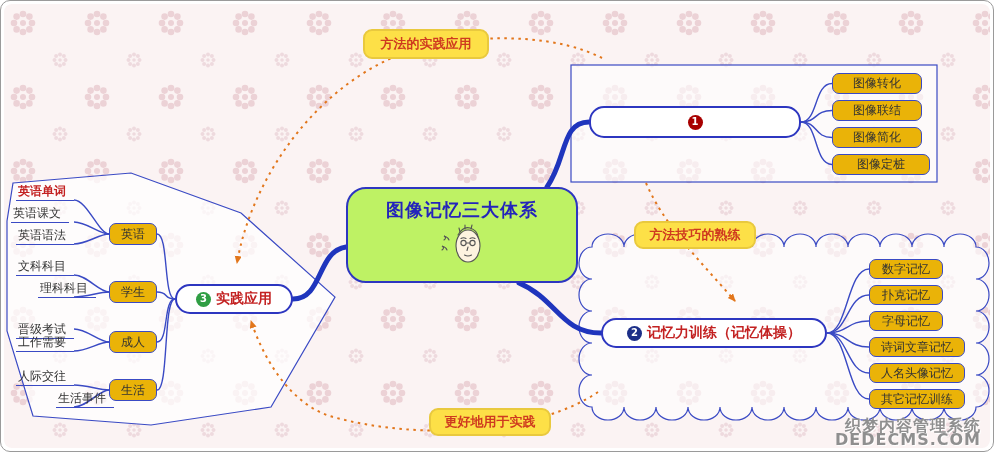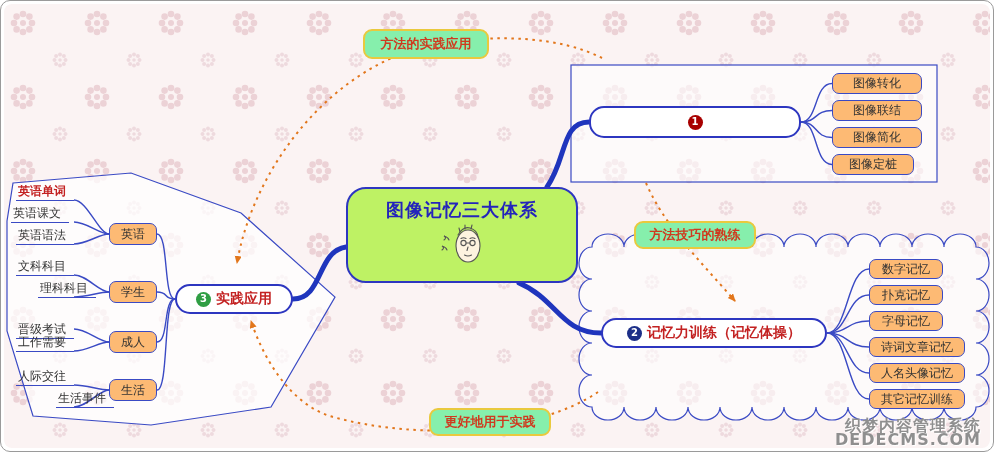--- a/index.html
+++ b/index.html
@@ -17,31 +17,31 @@
   }
   .node-label{color:#c32222;font-weight:bold;font-size:14px;}
   .badge{
     width:15px;height:15px;border-radius:50%;color:#fff;font-size:10px;font-weight:bold;
     display:flex;align-items:center;justify-content:center;flex:0 0 auto;line-height:1;
   }
   .badge-method{background:#a80000;}
   .badge-training{background:#1c2f88;}
   .badge-practice{background:#2f9e44;}
   .item{
-    position:absolute;background:#fdba74;border:1.5px solid #3a4ac4;border-radius:7px;
+    position:absolute;background:#eab308;border:1.5px solid #3a4ac4;border-radius:7px;
     font-size:12px;color:#333;display:flex;align-items:center;justify-content:center;
     box-sizing:border-box;white-space:nowrap;
   }
   .leaf{
     position:absolute;font-size:12px;color:#333;border-bottom:1.5px solid #3a4ac4;
     padding:0 2px 2px 2px;white-space:nowrap;line-height:14px;width:58px;box-sizing:border-box;
   }
   .leaf-red{color:#c32222;font-weight:bold;}
   .callout{
-    position:absolute;background:#86efac;border:2px solid #e9c93e;border-radius:9px;
+    position:absolute;background:#fde047;border:2px solid #e9c93e;border-radius:9px;
     color:#cf3a1f;font-weight:bold;font-size:13px;display:flex;align-items:center;
     justify-content:center;box-sizing:border-box;white-space:nowrap;
   }
   .central{
     position:absolute;left:345px;top:186px;width:232px;height:96px;background:#bef264;
     border:2px solid #2d36c0;border-radius:20px;box-sizing:border-box;
     display:flex;flex-direction:column;align-items:center;padding-top:9px;
   }
   .central-title{color:#2424bb;font-weight:bold;font-size:18px;letter-spacing:1px;}
   .watermark{
@@ -159,21 +159,21 @@
       </g>
     </svg>
   </div>
 
   <div class="node" style="left:588px;top:105px;width:212px;height:32px;">
     <span class="badge badge-method">1</span>
   </div>
   <div class="item" style="left:831px;top:72px;width:90px;height:21px;">图像转化</div>
   <div class="item" style="left:831px;top:99px;width:90px;height:21px;">图像联结</div>
   <div class="item" style="left:831px;top:126px;width:90px;height:21px;">图像简化</div>
-  <div class="item" style="left:831px;top:153px;width:82px;height:21px;">图像定桩</div>
+  <div class="item" style="left:831px;top:153px;width:98px;height:21px;">图像定桩</div>
 
   <div class="node" style="left:600px;top:317px;width:226px;height:30px;">
     <span class="badge badge-training">2</span>
     <span class="node-label">记忆力训练（记忆体操）</span>
   </div>
   <div class="item" style="left:868px;top:258px;width:74px;height:20px;">数字记忆</div>
   <div class="item" style="left:868px;top:284px;width:74px;height:20px;">扑克记忆</div>
   <div class="item" style="left:868px;top:310px;width:74px;height:20px;">字母记忆</div>
   <div class="item" style="left:868px;top:336px;width:96px;height:20px;">诗词文章记忆</div>
   <div class="item" style="left:868px;top:362px;width:96px;height:20px;">人名头像记忆</div>

